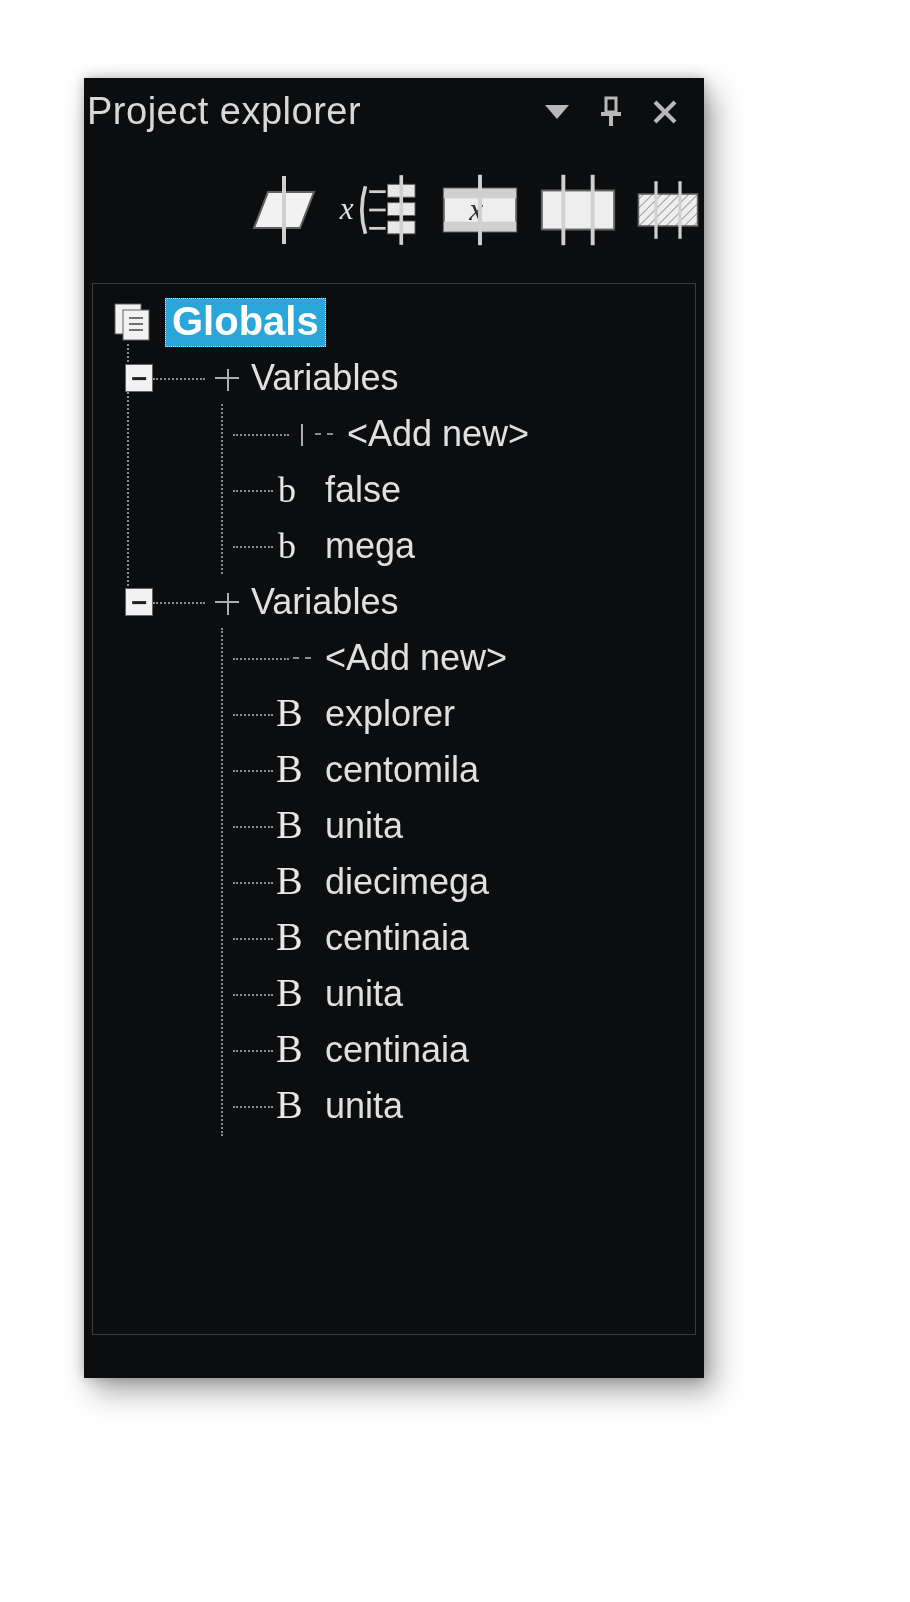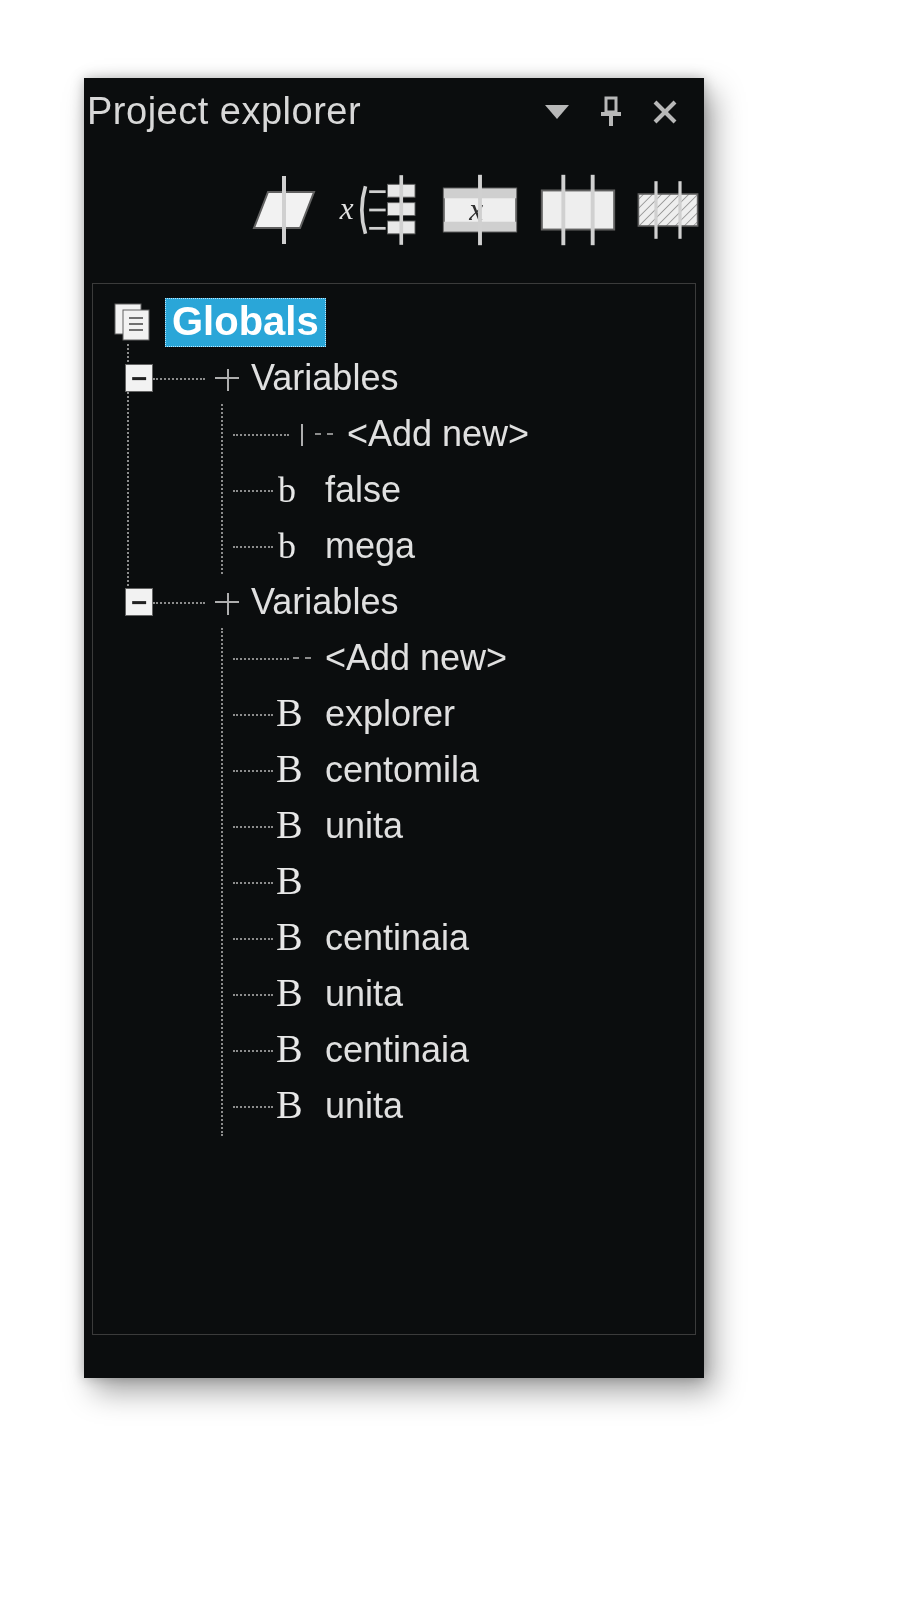--- a/index.html
+++ b/index.html
@@ -338,20 +338,21 @@
       <span class="label">unita</span>
     </div>
     <div class="row" style="padding-left:116px;">
       <div class="guide-h" style="left:128px; width:40px; top:28px;"></div>
       <span style="width:54px"></span>
       <span class="typ-ico">
         <svg width="34" height="44" viewBox="0 0 34 44">
             <text x="0" y="34" font-family="serif" font-size="40" fill="#e8e8e8">B</text>
           </svg>
       </span>
+      <span class="label">diecimega</span>
     </div>
     <div class="row" style="padding-left:116px;">
       <div class="guide-h" style="left:128px; width:40px; top:28px;"></div>
       <span style="width:54px"></span>
       <span class="typ-ico">
         <svg width="34" height="44" viewBox="0 0 34 44">
             <text x="0" y="34" font-family="serif" font-size="40" fill="#e8e8e8">B</text>
           </svg>
       </span>
       <span class="label">centinaia</span>

